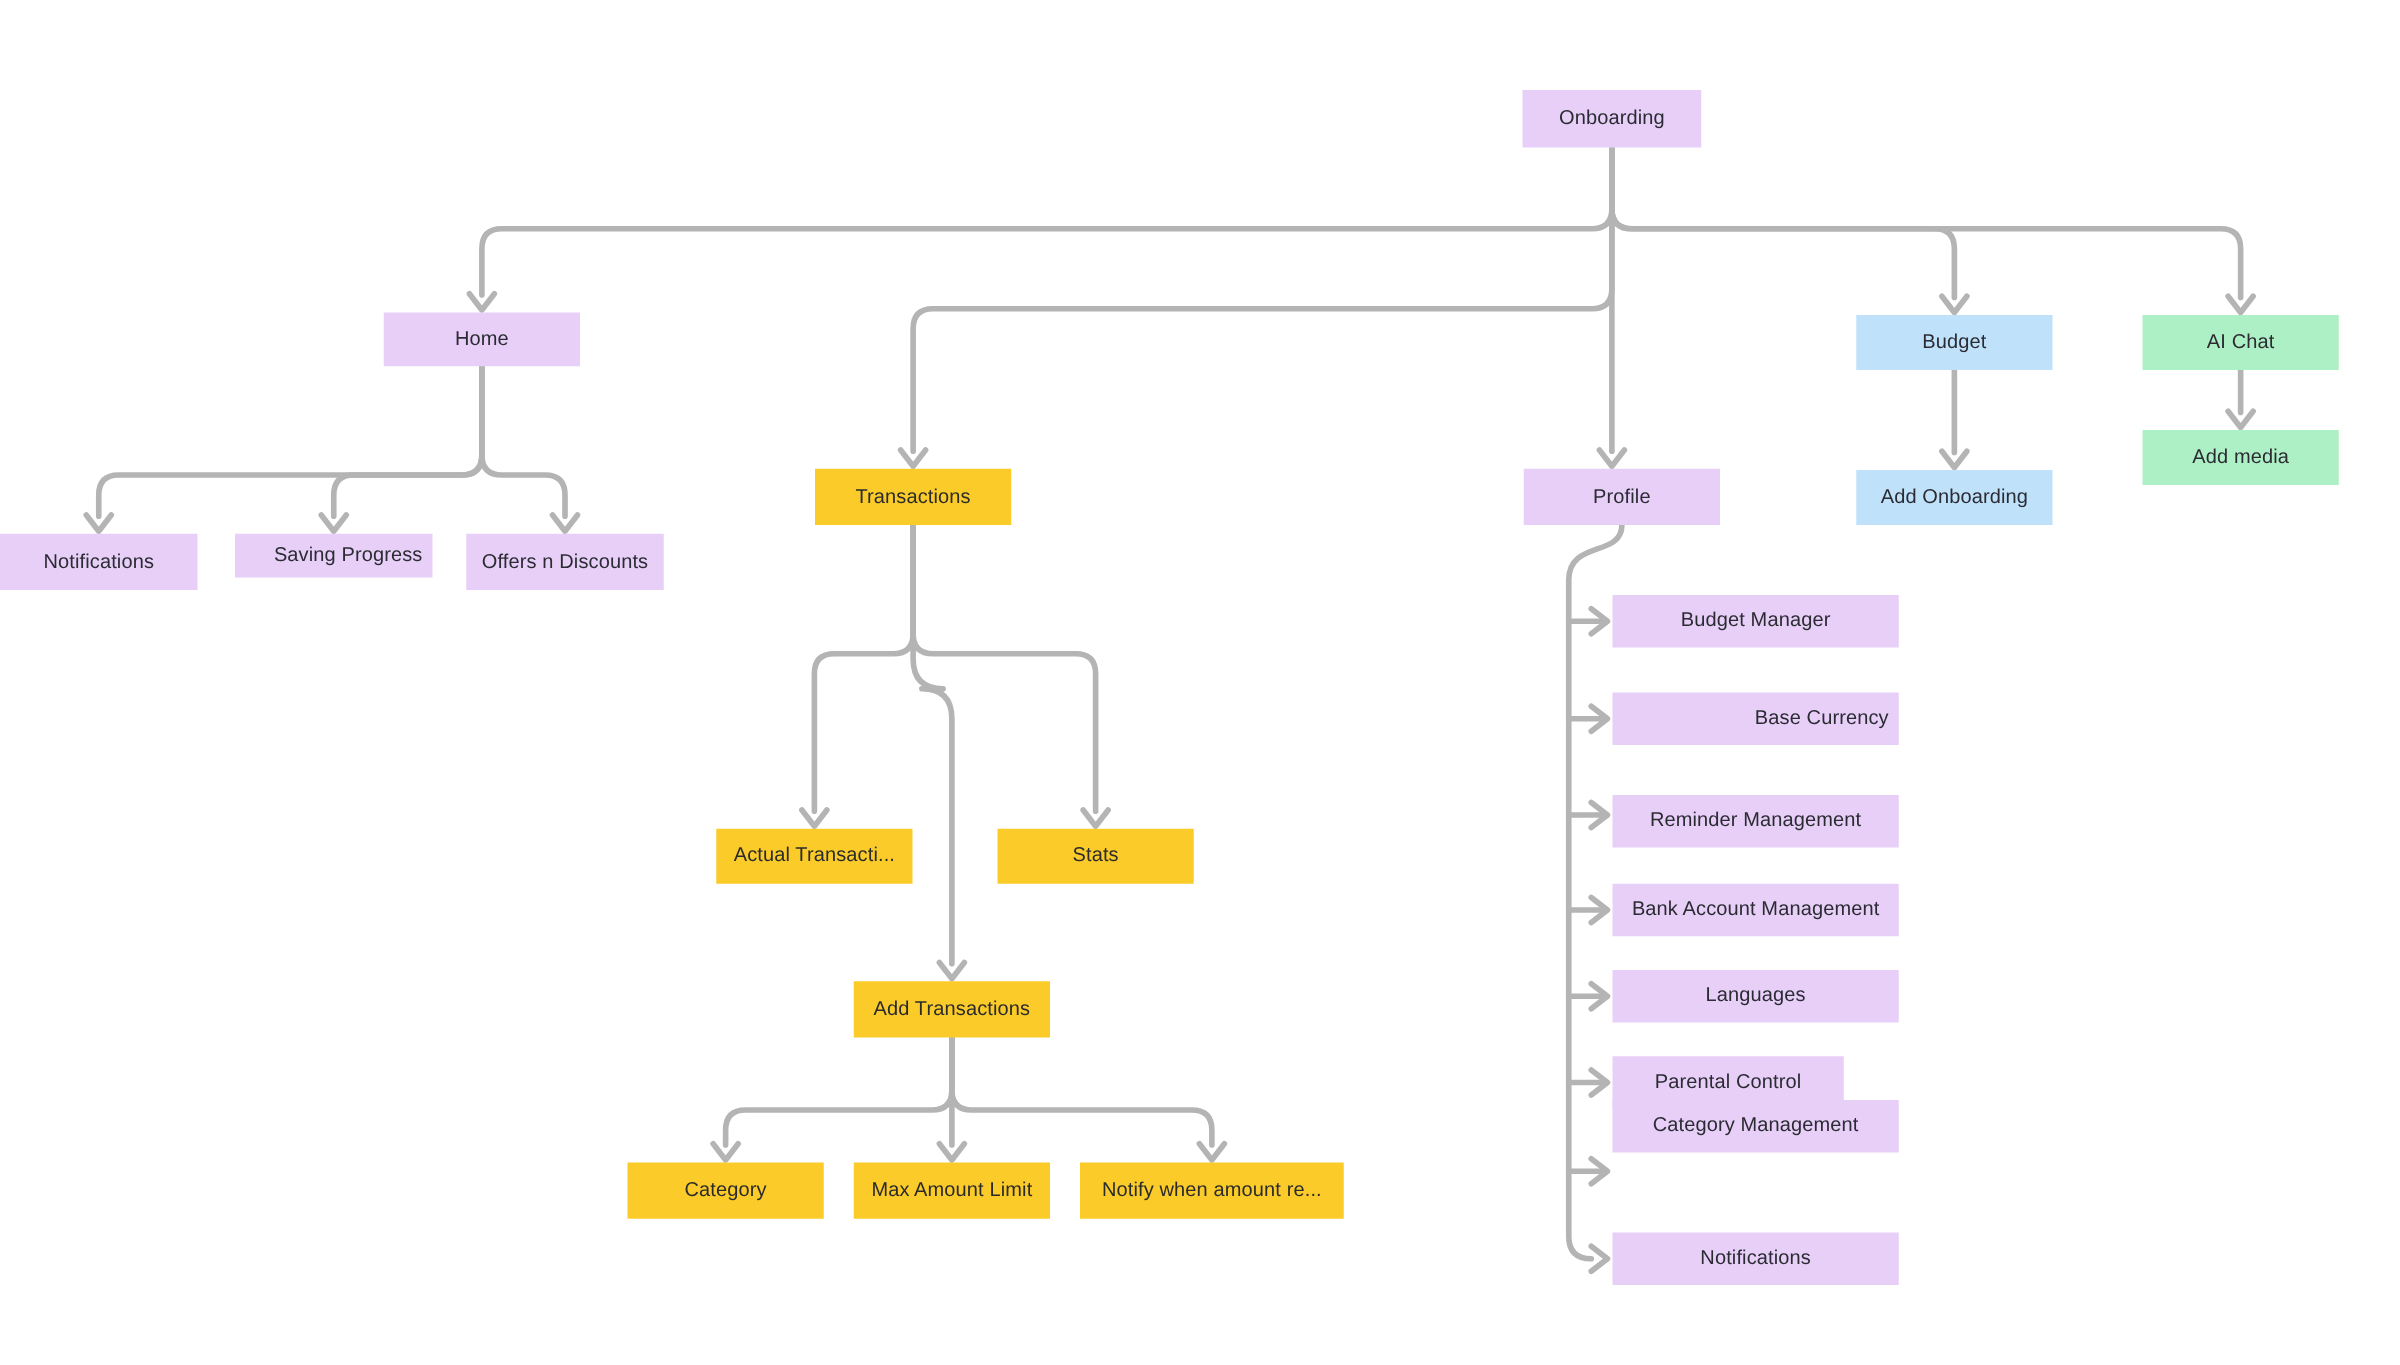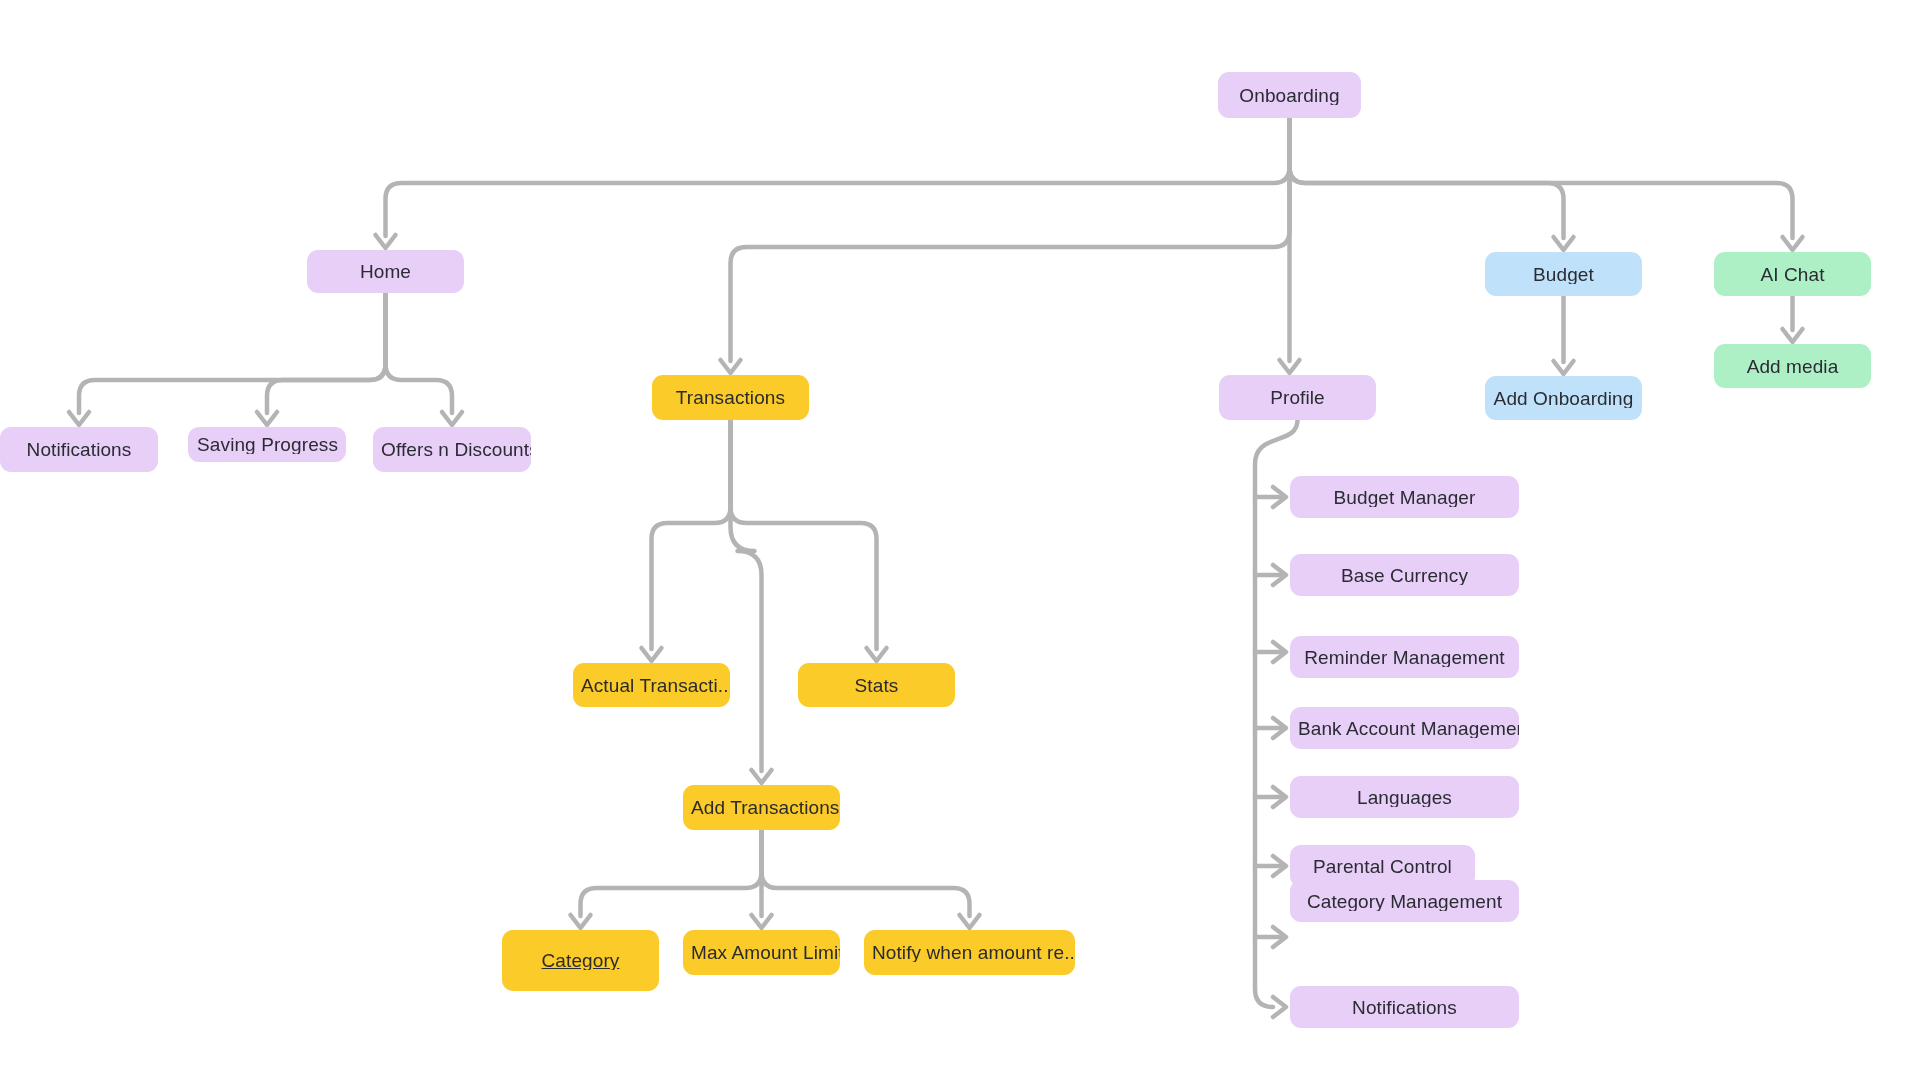--- a/index.html
+++ b/index.html
@@ -26,22 +26,22 @@
     width: 1920px;
     height: 1092px;
     pointer-events: none;
   }
   .node {
     position: absolute;
     box-sizing: border-box;
     display: flex;
     align-items: center;
     justify-content: center;
-    border-radius: 11px;
-    font-size: 19px;
+    border-radius: 0;
+    font-size: 16px;
     line-height: 1;
     color: #2b2b33;
     letter-spacing: 0.1px;
     white-space: nowrap;
     overflow: hidden;
     z-index: 2;
     cursor: pointer;
   }
   .node.purple { background: #E7CFF8; }
   .node.yellow { background: #FBCB2A; color: #2b2b2b; }
@@ -130,36 +130,36 @@
       </div>
       <div class="node yellow" style="left: 573px; top: 663px; width: 157px; height: 44px;">
         <span class="label">Actual Transacti...</span>
       </div>
       <div class="node yellow" style="left: 798px; top: 663px; width: 157px; height: 44px;">
         <span class="label">Stats</span>
       </div>
       <div class="node yellow" style="left: 683px; top: 785px; width: 157px; height: 45px;">
         <span class="label">Add Transactions</span>
       </div>
-      <div class="node yellow" style="left: 502px; top: 930px; width: 157px; height: 61px; text-decoration: underline;">
+      <div class="node yellow" style="left: 502px; top: 930px; width: 157px; height: 45px;">
         <span class="label">Category</span>
       </div>
       <div class="node yellow" style="left: 683px; top: 930px; width: 157px; height: 45px;">
         <span class="label">Max Amount Limit</span>
       </div>
       <div class="node yellow" style="left: 864px; top: 930px; width: 211px; height: 45px;">
         <span class="label">Notify when amount re...</span>
       </div>
       <div class="node purple" style="left: 1219px; top: 375px; width: 157px; height: 45px;">
         <span class="label">Profile</span>
       </div>
       <div class="node purple" style="left: 1290px; top: 476px; width: 229px; height: 42px; text-align: center;">
         <span class="label">Budget Manager</span>
       </div>
-      <div class="node purple" style="left: 1290px; top: 554px; width: 229px; height: 42px;">
+      <div class="node purple" style="left: 1290px; top: 554px; width: 229px; height: 42px; justify-content: flex-end;">
         <span class="label">Base Currency</span>
       </div>
       <div class="node purple" style="left: 1290px; top: 636px; width: 229px; height: 42px;">
         <span class="label">Reminder Management</span>
       </div>
       <div class="node purple" style="left: 1290px; top: 707px; width: 229px; height: 42px;">
         <span class="label">Bank Account Management</span>
       </div>
       <div class="node purple" style="left: 1290px; top: 776px; width: 229px; height: 42px;">
         <span class="label">Languages</span>

